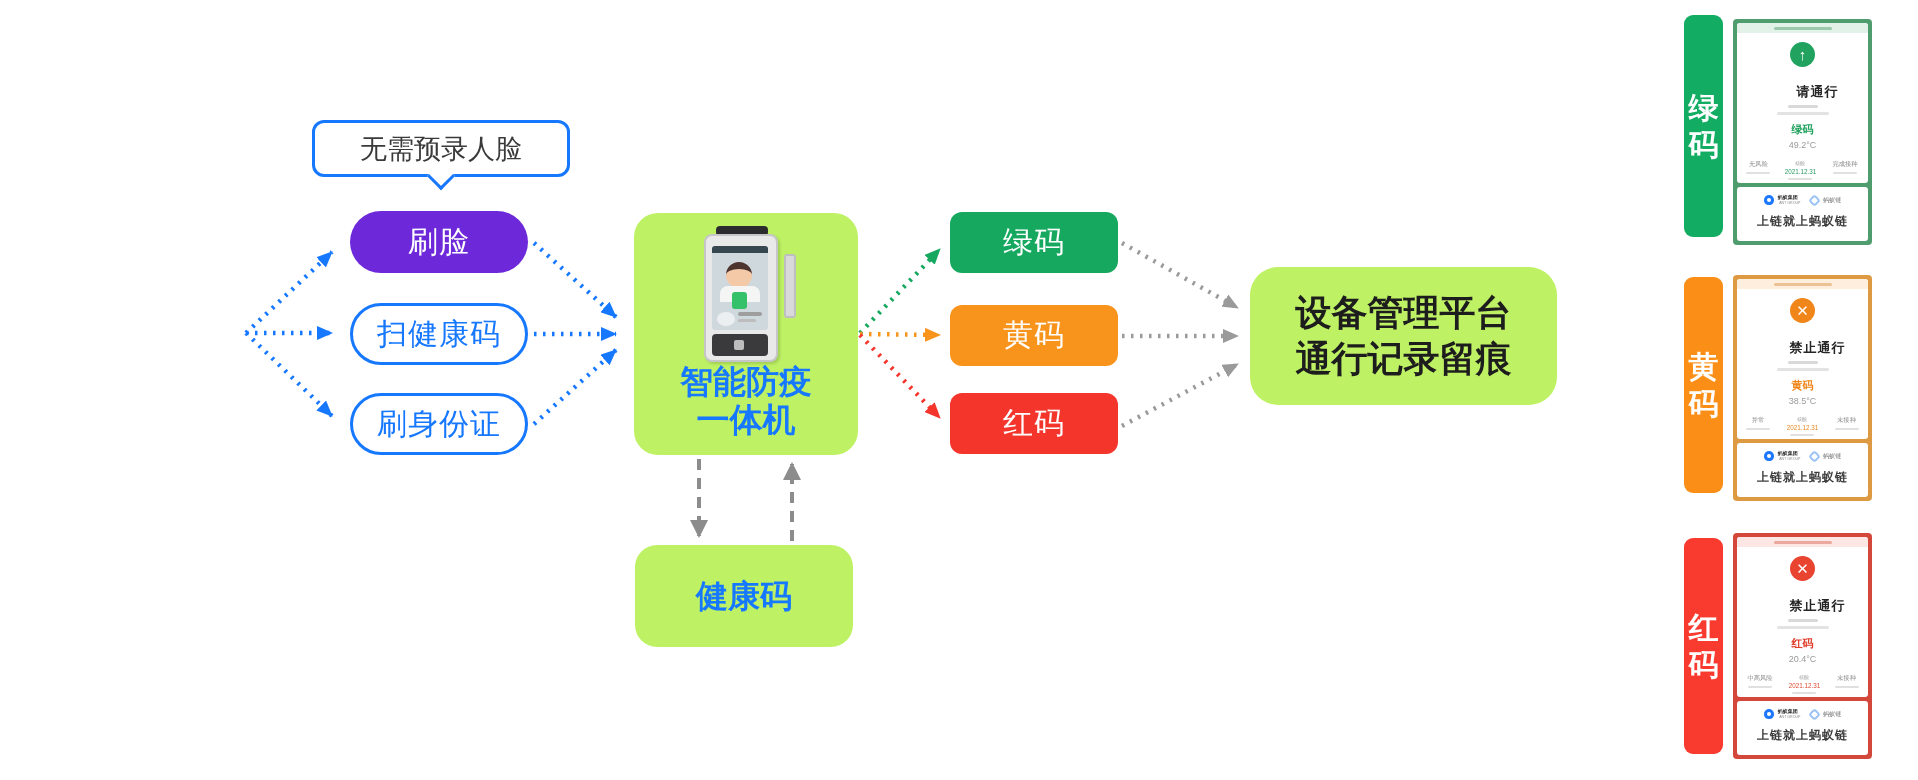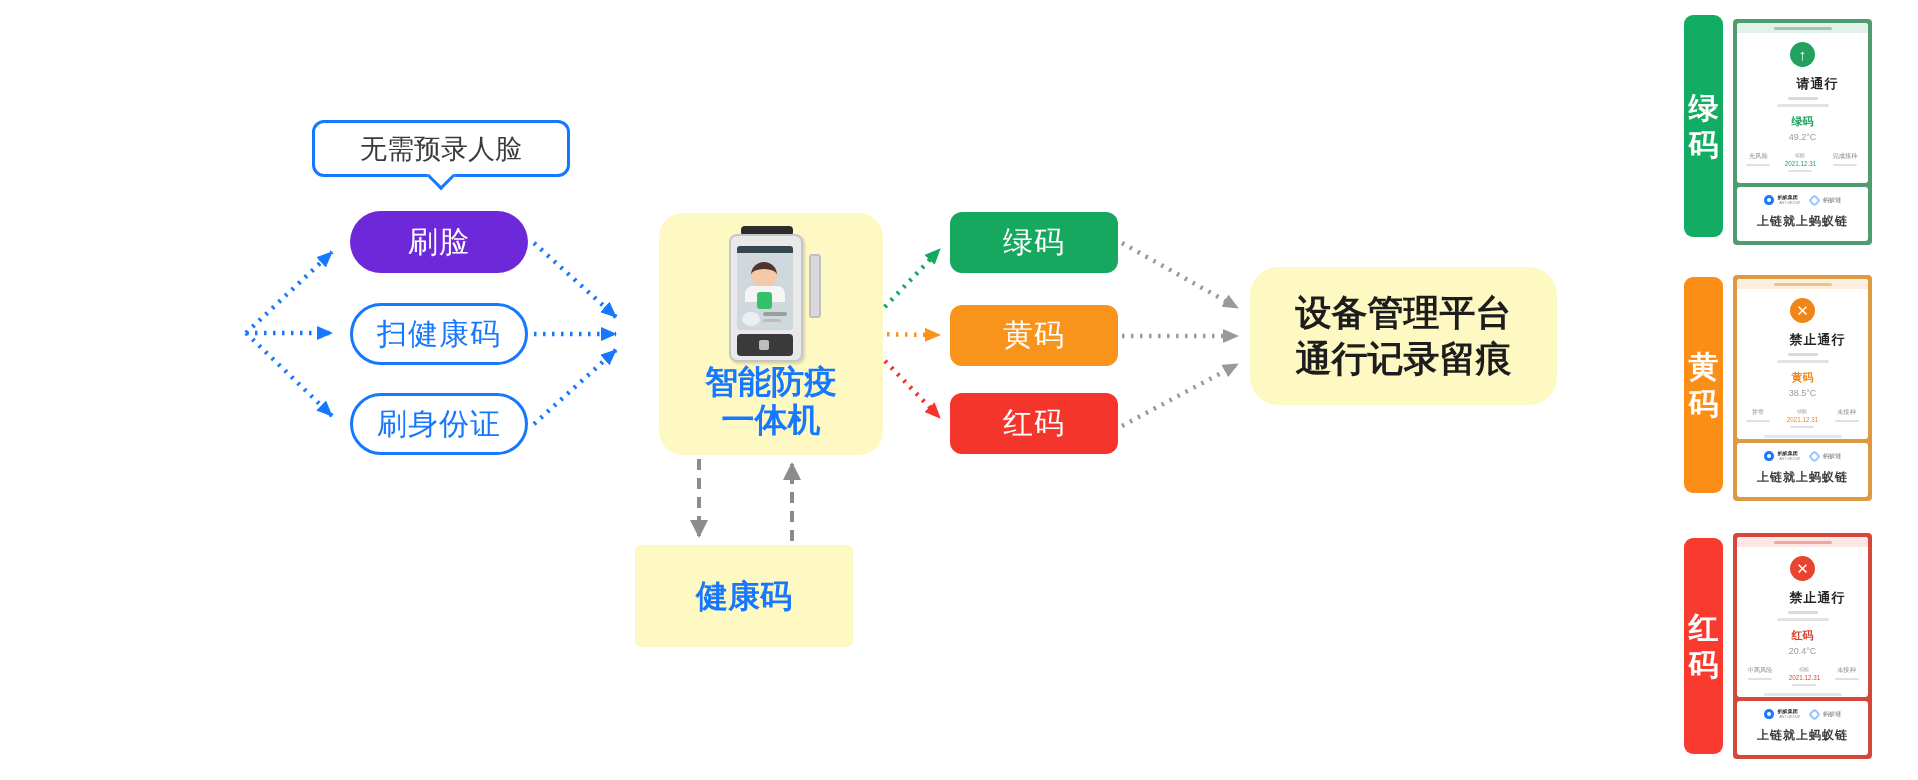--- a/index.html
+++ b/index.html
@@ -17,28 +17,28 @@
   .callout .pointer { position:absolute; left:116px; bottom:-12px; width:20px; height:20px; background:#fff;
              border-right:3px solid #1677ff; border-bottom:3px solid #1677ff; transform:rotate(45deg); }
   .pill { width:178px; height:62px; border-radius:32px; display:flex; align-items:center; justify-content:center;
           font-size:30px; letter-spacing:1px; }
   .pill.filled { background:#6d28d9; color:#fff; }
   .pill.outline { background:#fff; color:#1677ff; border:3px solid #1677ff; }
   .p-face { left:350px; top:211px; }
   .p-scan { left:350px; top:303px; }
   .p-id   { left:350px; top:393px; }
 
-  .bigbox { background:#fef9c3; border-radius:24px; }
-  .devbox { left:634px; top:213px; width:224px; height:242px;margin-left:25px; }
+  .bigbox { background:#bef264; border-radius:24px; }
+  .devbox { left:634px; top:213px; width:224px; height:242px; }
   .devtext { position:absolute; left:0; bottom:16px; width:100%; text-align:center; color:#1677ff; font-weight:900;
              font-size:33px; line-height:38px; }
   .mgmtbox { left:1250px; top:267px; width:307px; height:138px; border-radius:28px;
              display:flex; flex-direction:column; align-items:center; justify-content:center;
              color:#1d1d1d; font-weight:900; font-size:36px; line-height:46px; }
-  .platbox { left:635px; top:545px; width:218px; height:102px; border-radius:6px;
+  .platbox { left:635px; top:545px; width:218px; height:102px; border-radius:22px;
              display:flex; flex-direction:column; align-items:center; justify-content:center;
              color:#1677ff; font-weight:900; font-size:32px; line-height:39px; }
 
   .codechip { left:950px; width:168px; height:61px; border-radius:12px; color:#fff; font-size:30px;
               display:flex; align-items:center; justify-content:center; letter-spacing:1px; }
   .c-green { top:212px; background:#16a85f; }
   .c-yellow{ top:305px; background:#f8941c; }
   .c-red   { top:393px; background:#f4352c; }
 
   
@@ -72,21 +72,21 @@
   .pc-bottom { height:54px; background:#ffffff; border-radius:3px; text-align:center; padding-top:8px; }
 
   .pc-header { height:10px; display:flex; align-items:center; justify-content:center; }
   .pc-g .pc-header { background:#e2f2e9; } .pc-y .pc-header { background:#fdeedd; } .pc-r .pc-header { background:#fce7e4; }
   .pc-header i { display:block; width:58px; height:3px; border-radius:2px; }
   .pc-g .pc-header i { background:#9cc9ae; } .pc-y .pc-header i { background:#ecc193; } .pc-r .pc-header i { background:#eaa89e; }
 
   .pc-icon { width:25px; height:25px; border-radius:50%; margin:9px auto 0; color:#fff; font-size:15px; font-weight:700;
              display:flex; align-items:center; justify-content:center; }
   .pc-g .pc-icon { background:#21a35f; } .pc-y .pc-icon { background:#f08519; } .pc-r .pc-icon { background:#e8442f; }
-  .pc-status { margin-top:8px; font-size:13px; font-weight:700; color:#252525; letter-spacing:1px;padding-left:30px; }
+  .pc-status { margin-top:16px; font-size:13px; font-weight:700; color:#252525; letter-spacing:1px;padding-left:30px; }
   .mbar { height:3px; background:#d9d9d9; border-radius:2px; margin:4px auto 0; }
   .mb1 { width:30px; } .mb2 { width:52px; height:3px; background:#e3e3e3; }
   .pc-code { margin-top:7px; font-size:11px; font-weight:700; }
   .pc-g .pc-code { color:#1fa25e; } .pc-y .pc-code { color:#f08519; } .pc-r .pc-code { color:#e03c28; }
   .pc-temp { margin-top:3px; font-size:9px; color:#9a9a9a; }
   .pc-cols { display:flex; justify-content:space-between; padding:0 9px; margin-top:9px; }
   .pc-col { display:flex; flex-direction:column; align-items:center; }
   .pc-col .lbl { font-size:7px; color:#8a8a8a; transform:scale(.9); white-space:nowrap; }
   .pc-col .tinylbl { font-size:6px; color:#aaaaaa; transform:scale(.85); }
   .pc-col .date { font-size:7px; transform:scale(.9); white-space:nowrap; }

